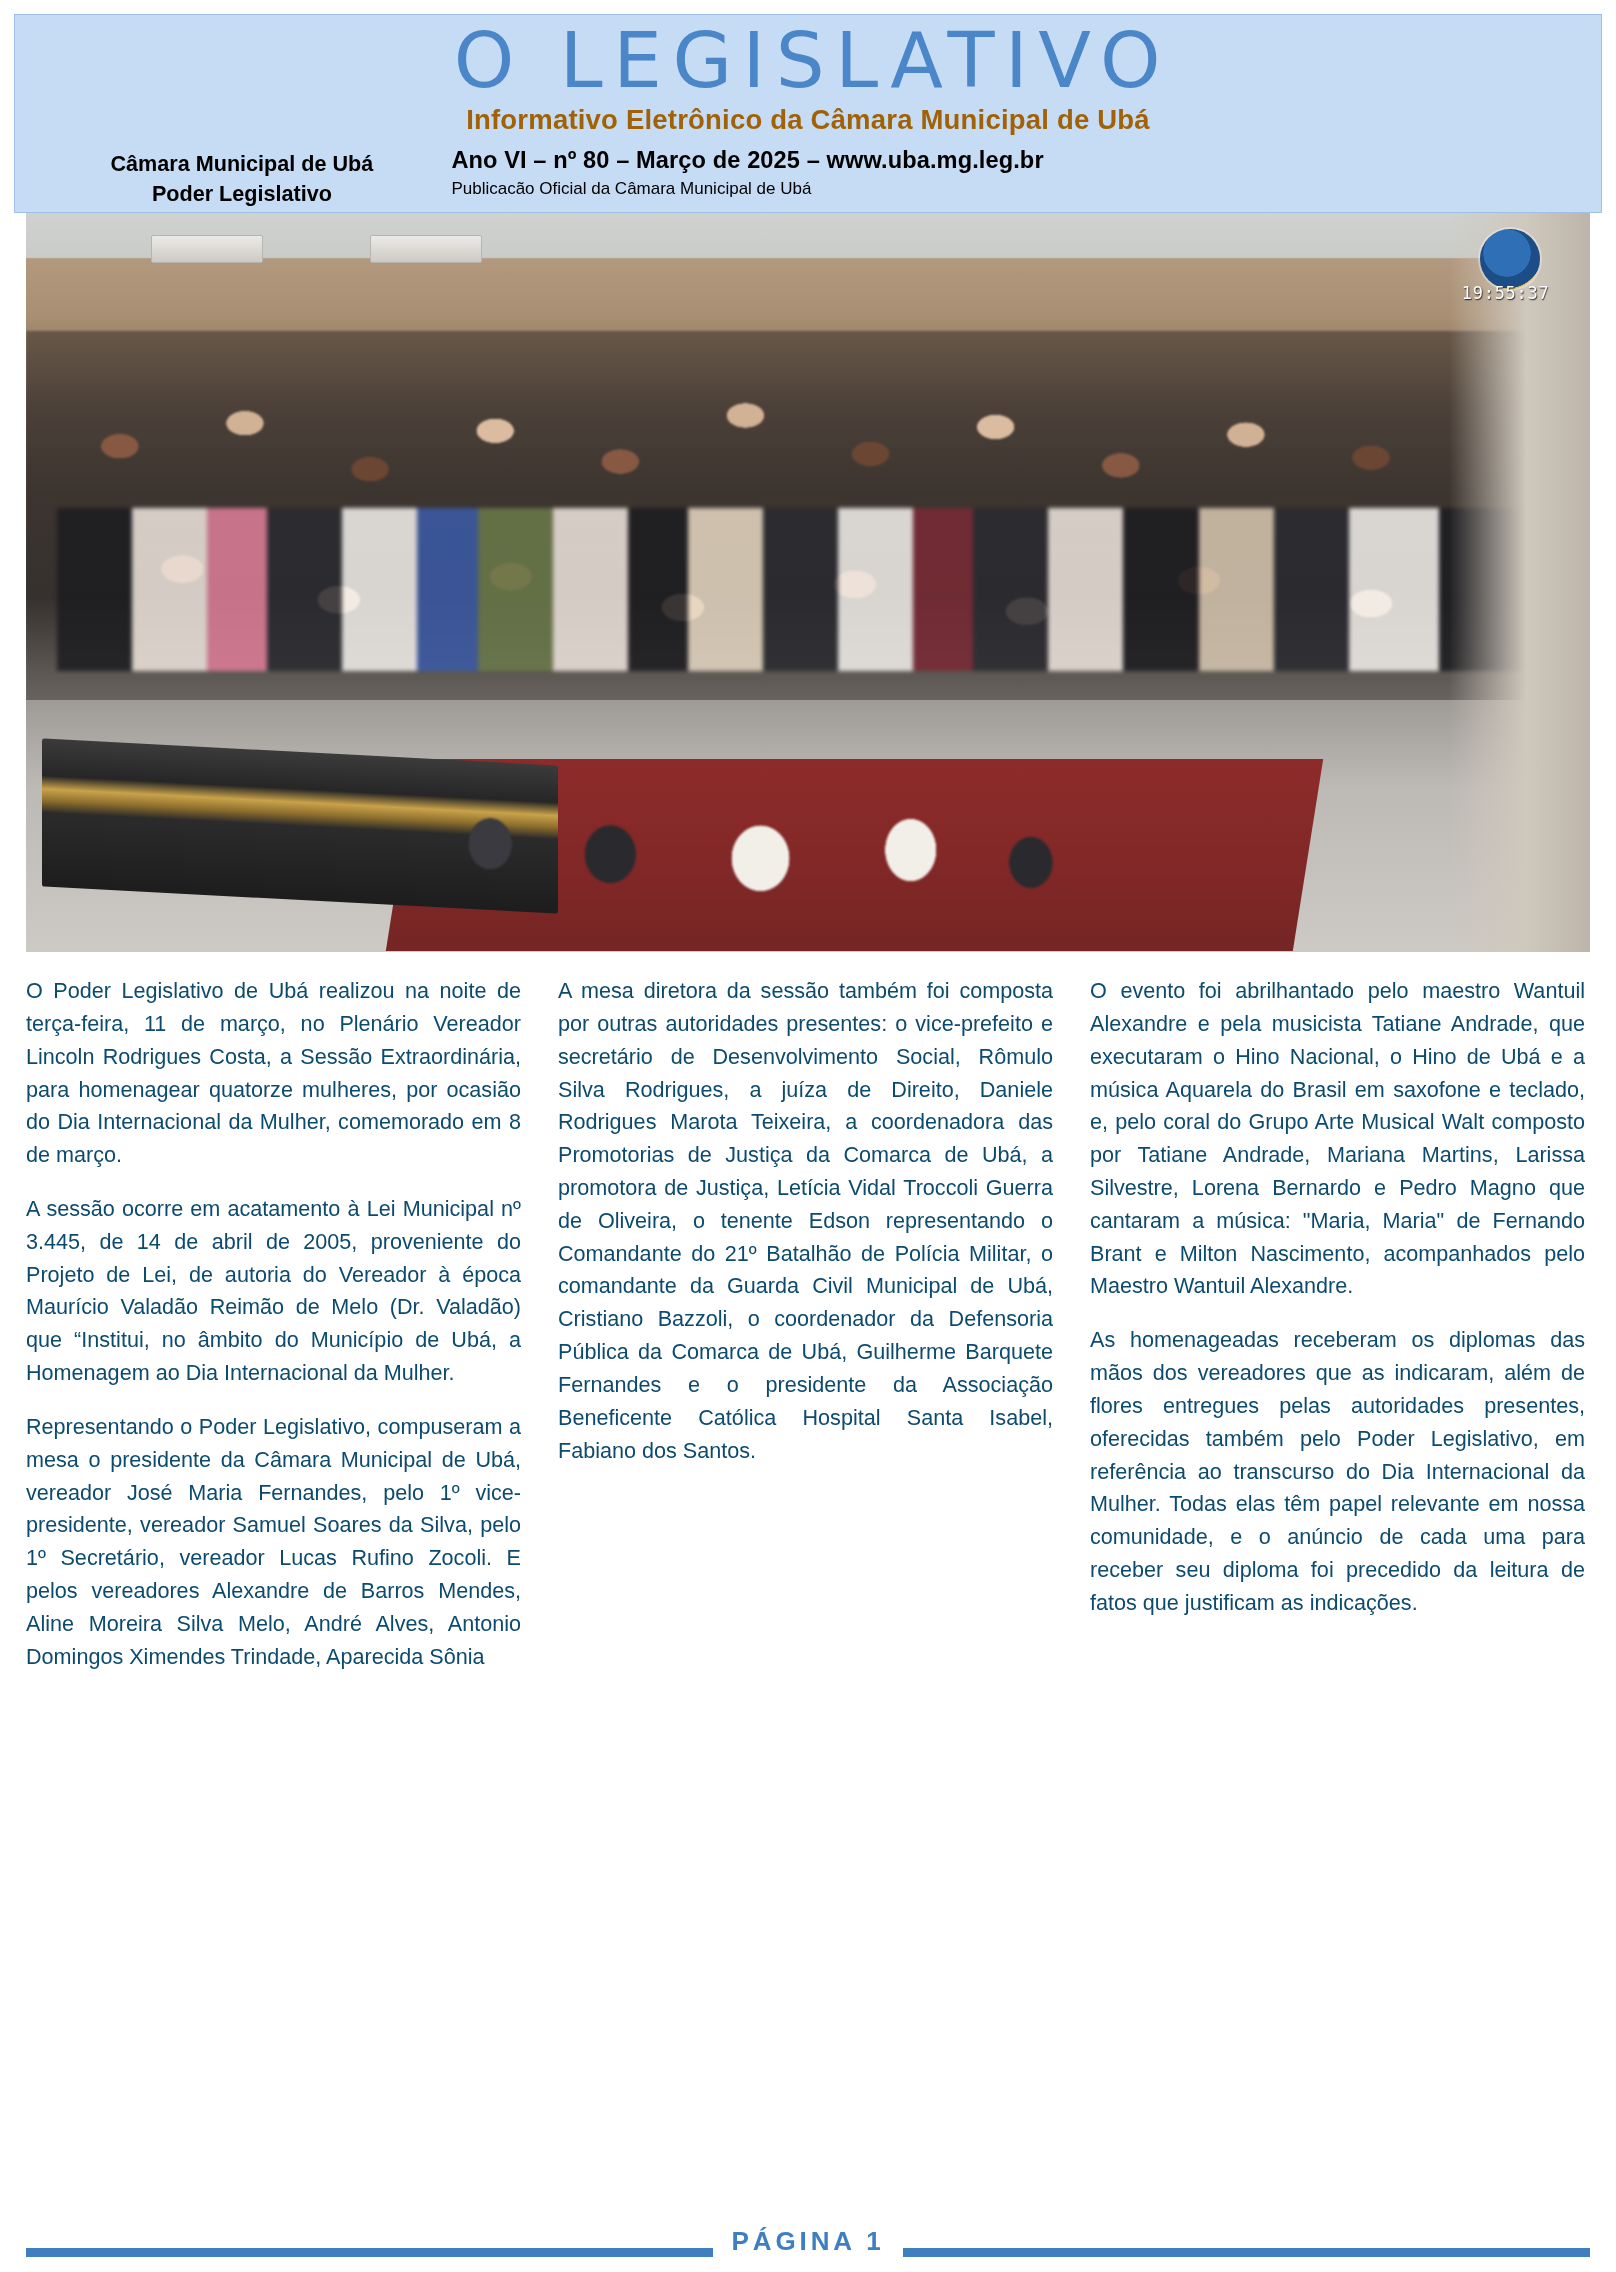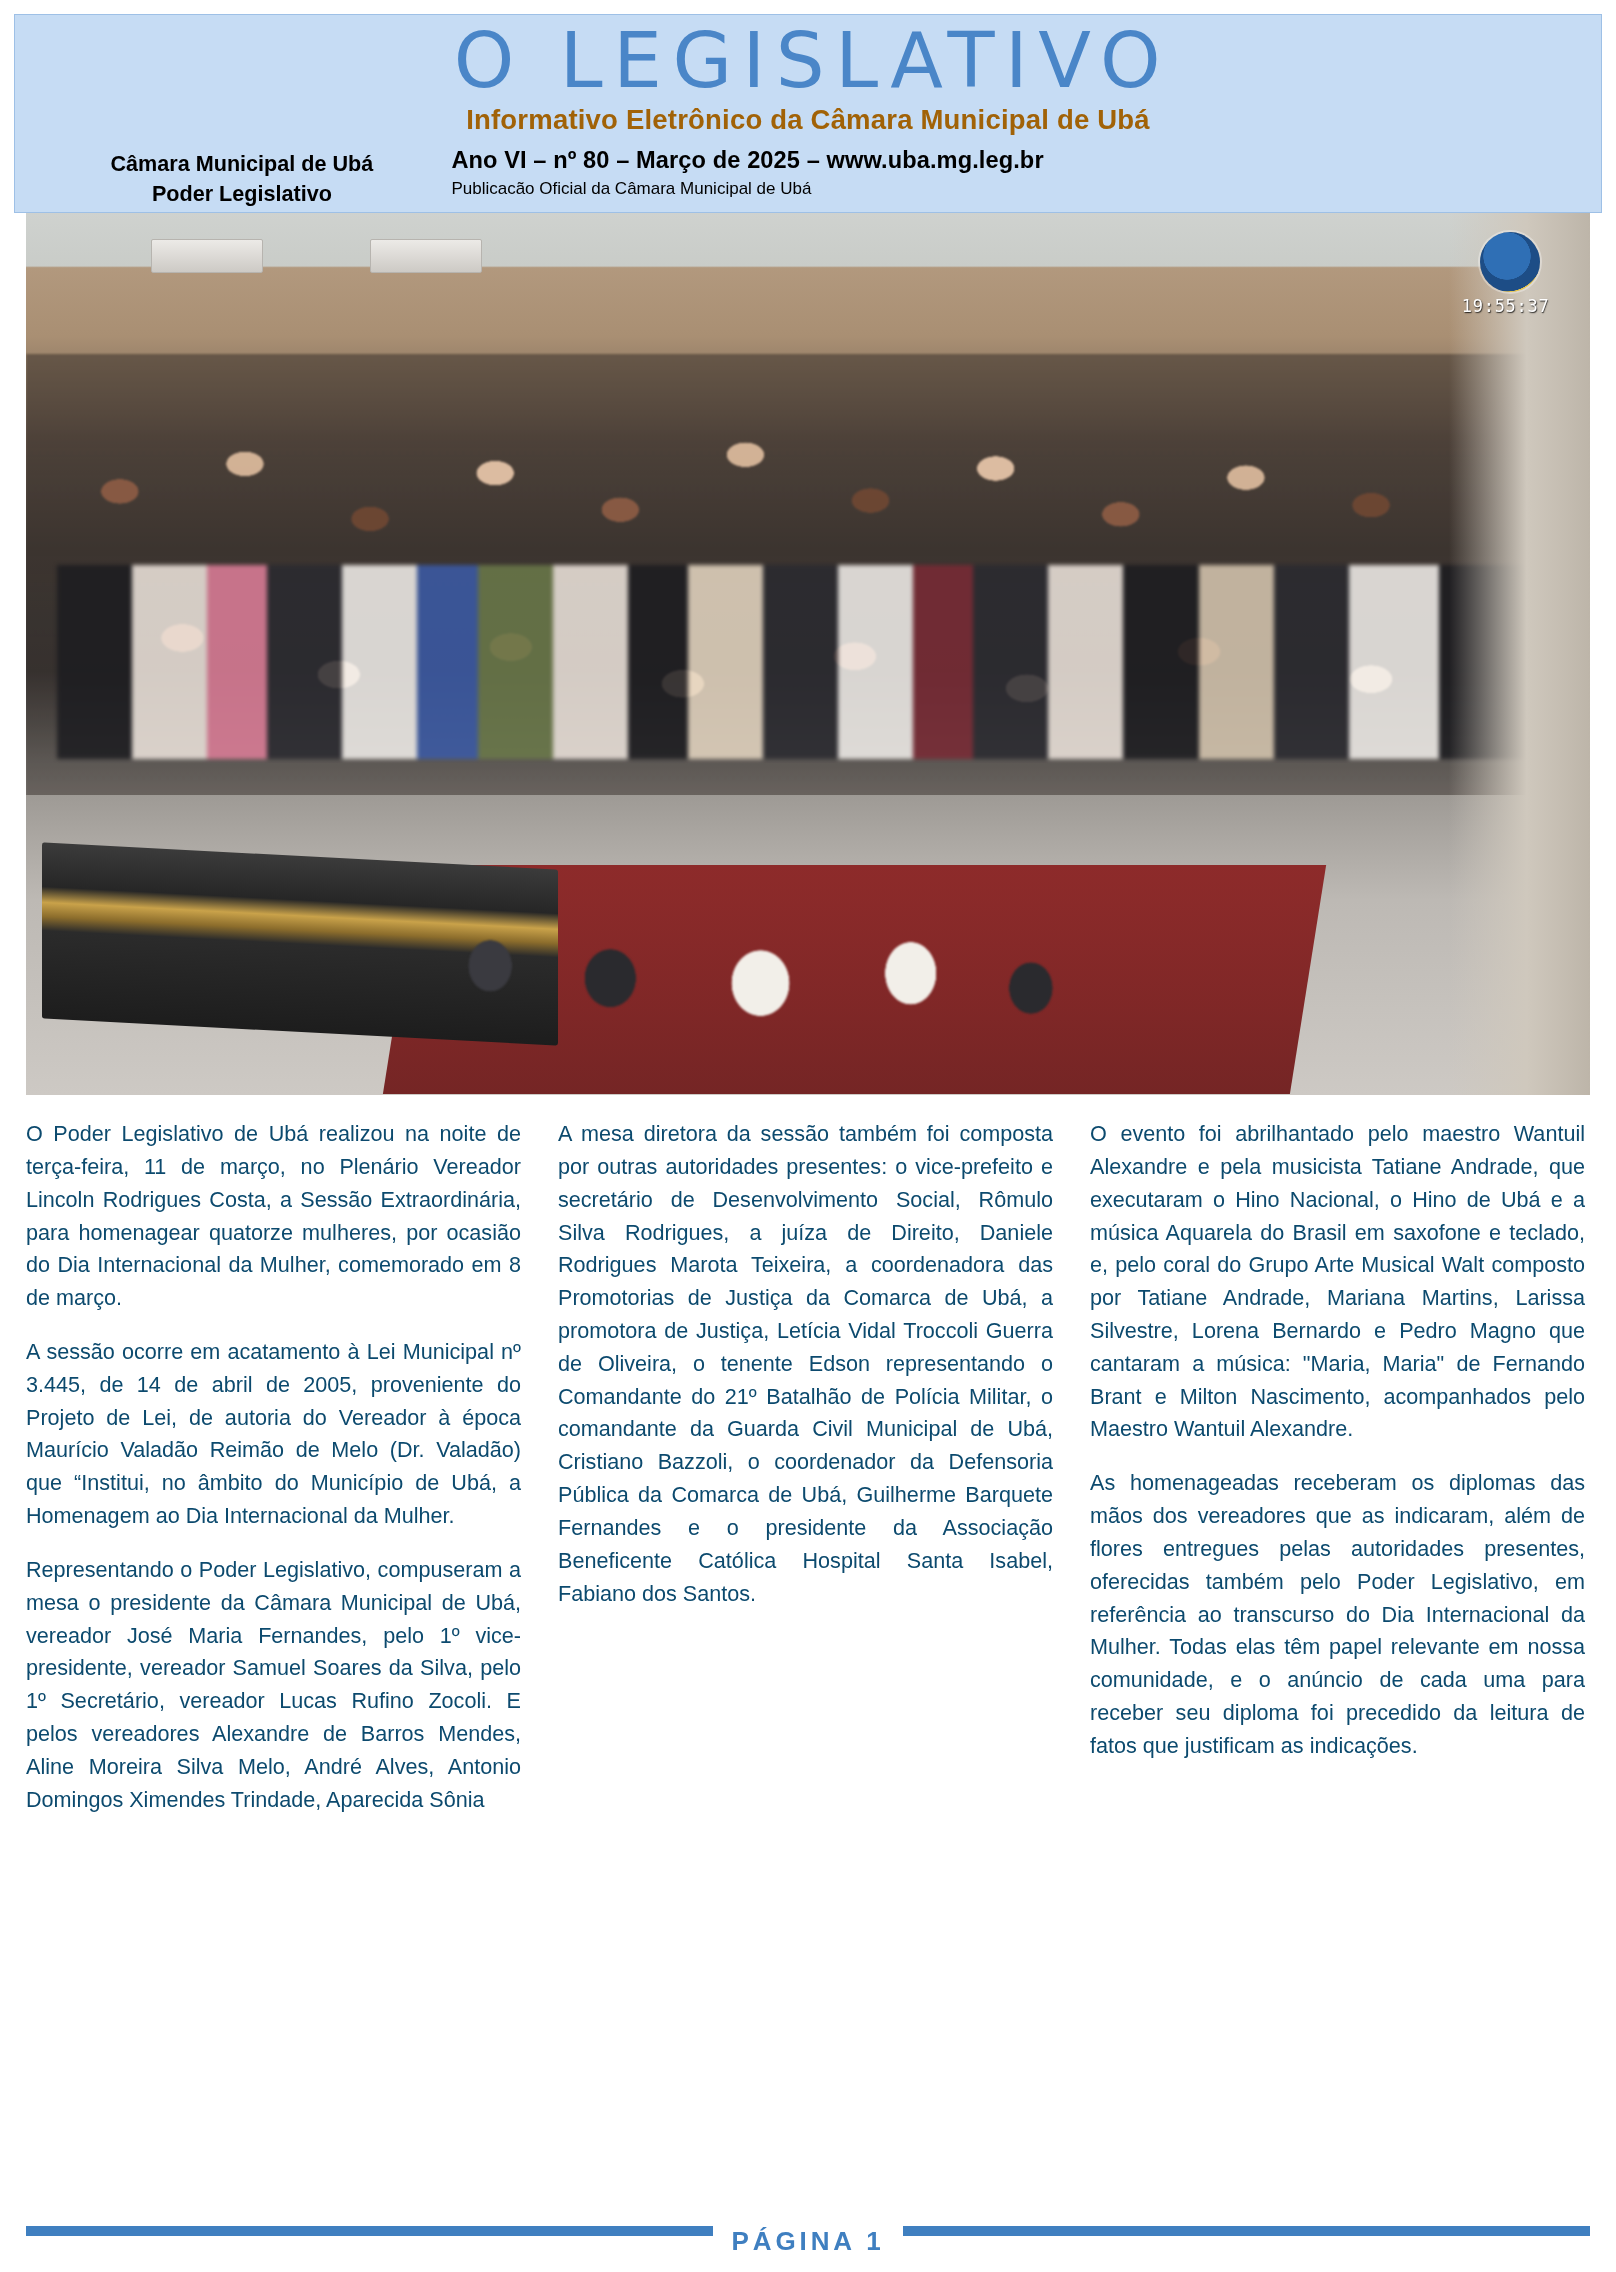--- a/index.html
+++ b/index.html
@@ -90,21 +90,21 @@
     font-size: 41px;
     font-weight: bold;
     color: #000;
     letter-spacing: 0.1px;
   }
 
   
   .photo-wrap {
     margin: 0 26px;
     position: relative;
-    height: 882px;
+    height: 739px;
     overflow: hidden;
     background: #2d2a28;
   }
   .photo {
     position: absolute;
     inset: 0;
     background:
       
       linear-gradient(to bottom, #cfd2cf 0%, #c9ccc8 6%, rgba(0,0,0,0) 6.2%),
       
@@ -253,21 +253,21 @@
     hyphens: none;
   }
 
   
   .footer {
     position: absolute;
     left: 26px;
     right: 26px;
     bottom: 30px;
     display: flex;
-    align-items: flex-start;
+    align-items: flex-end;
     gap: 0;
   }
   .footer .bar {
     flex: 1;
     height: 9.2px;
     background: #3f7fc0;
   }
   .footer .pagelabel {
     font-size: 26px;
     font-weight: bold;

